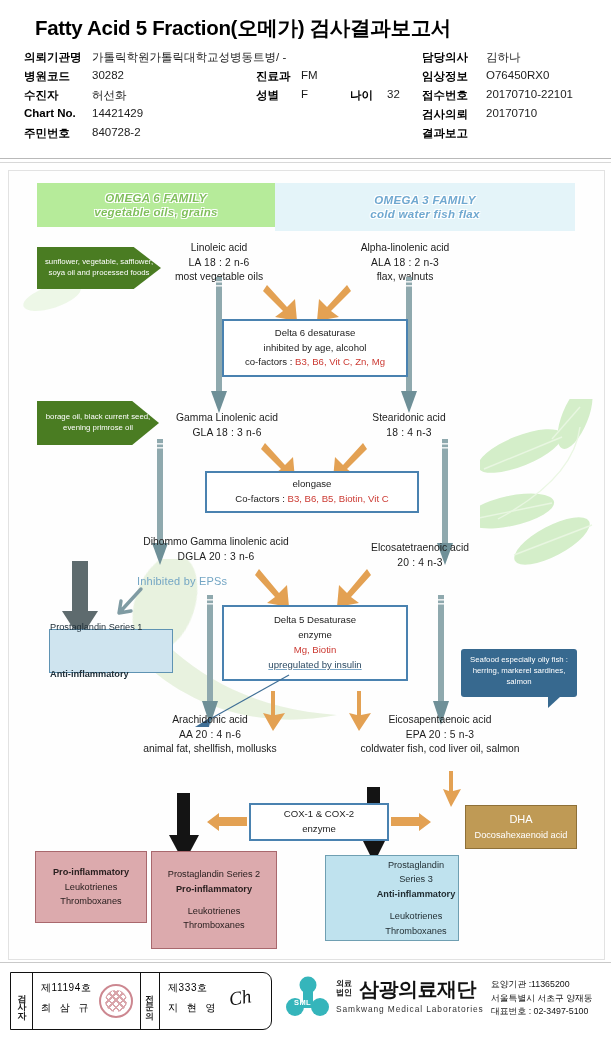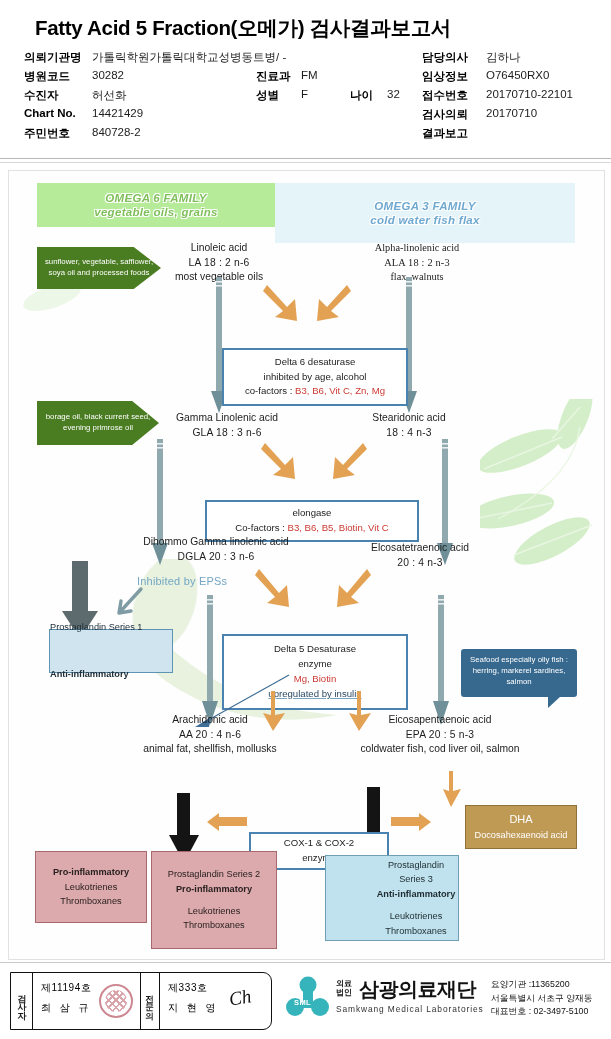--- a/index.html
+++ b/index.html
@@ -36,21 +36,21 @@
   .leafwrap{position:absolute;inset:0;pointer-events:none;}
   .leafwrap svg{position:absolute;}
 
   .banner{
     position:absolute;display:flex;align-items:center;justify-content:center;
     text-align:center;font-weight:bold;font-style:italic;line-height:1.22;
     font-size:11.5px;letter-spacing:0.3px;
   }
   .banner6{left:28px;top:12px;width:238px;height:44px;background:#b6eb9a;color:#7fbf5a;
     text-shadow:-1px -1px 0 #fff,1px -1px 0 #fff,-1px 1px 0 #fff,1px 1px 0 #fff;}
-  .banner3{left:266px;top:12px;width:300px;height:60px;background:#e4f4f9;color:#6fa8d0;
+  .banner3{left:266px;top:12px;width:300px;height:48px;background:#e4f4f9;color:#6fa8d0;
     text-shadow:-1px -1px 0 #fff,1px -1px 0 #fff,-1px 1px 0 #fff,1px 1px 0 #fff;}
 
   .node{
     position:absolute;text-align:center;font-size:10.3px;line-height:1.42;color:#1c1c1c;
   }
   .node .ln2{letter-spacing:0.2px;}
 
   
   .chev{
     position:absolute;display:flex;align-items:center;justify-content:center;
@@ -67,21 +67,21 @@
     text-align:center;padding:6px 7px;box-sizing:border-box;border-radius:3px;
   }
   .bubble .tail{
     position:absolute;right:16px;bottom:-11px;width:0;height:0;
     border-left:13px solid #37698f;border-bottom:12px solid transparent;
   }
 
   .ebox{
     position:absolute;border:2px solid #4a82b0;background:#fff;box-sizing:border-box;
     text-align:center;font-size:9.6px;line-height:1.55;color:#1c1c1c;
-    display:flex;flex-direction:column;align-items:center;justify-content:center;margin-top:29px;
+    display:flex;flex-direction:column;align-items:center;justify-content:center;
   }
   .red{color:#cc3a33;}
   .ul{text-decoration:underline;text-decoration-color:#7aa6c6;color:#2c4a63;}
 
   .obox{
     position:absolute;box-sizing:border-box;text-align:center;
     font-size:9.2px;line-height:1.6;
     display:flex;flex-direction:column;align-items:center;justify-content:center;
   }
   .obox .b{font-weight:bold;}
@@ -242,21 +242,21 @@
     </div>
 
     <div class="chev chev-green chev-r" style="left:28px;top:76px;width:124px;height:42px;">sunflower, vegetable, safflower, soya oil and processed foods</div>
 
     <div class="node" style="left:140px;top:70px;width:140px;">
       <div>Linoleic acid</div>
       <div class="ln2">LA 18 : 2  n-6</div>
       <div>most vegetable oils</div>
     </div>
 
-    <div class="node" style="left:330px;top:70px;width:156px;font-family:Liberation Serif, serif;">
+    <div class="node" style="left:318px;top:70px;width:156px;">
       <div>Alpha-linolenic acid</div>
       <div class="ln2">ALA 18 : 2  n-3</div>
       <div>flax, walnuts</div>
     </div>
 
 
     <svg class="arr" style="left:252px;top:110px;" width="44" height="44" viewBox="0 0 44 44">
       <path d="M6 4 L26 26 L34 18 L36 40 L14 36 L22 30 L2 10 Z" fill="#e3a153"></path>
     </svg>
     <svg class="arr" style="left:300px;top:110px;" width="44" height="44" viewBox="0 0 44 44">

